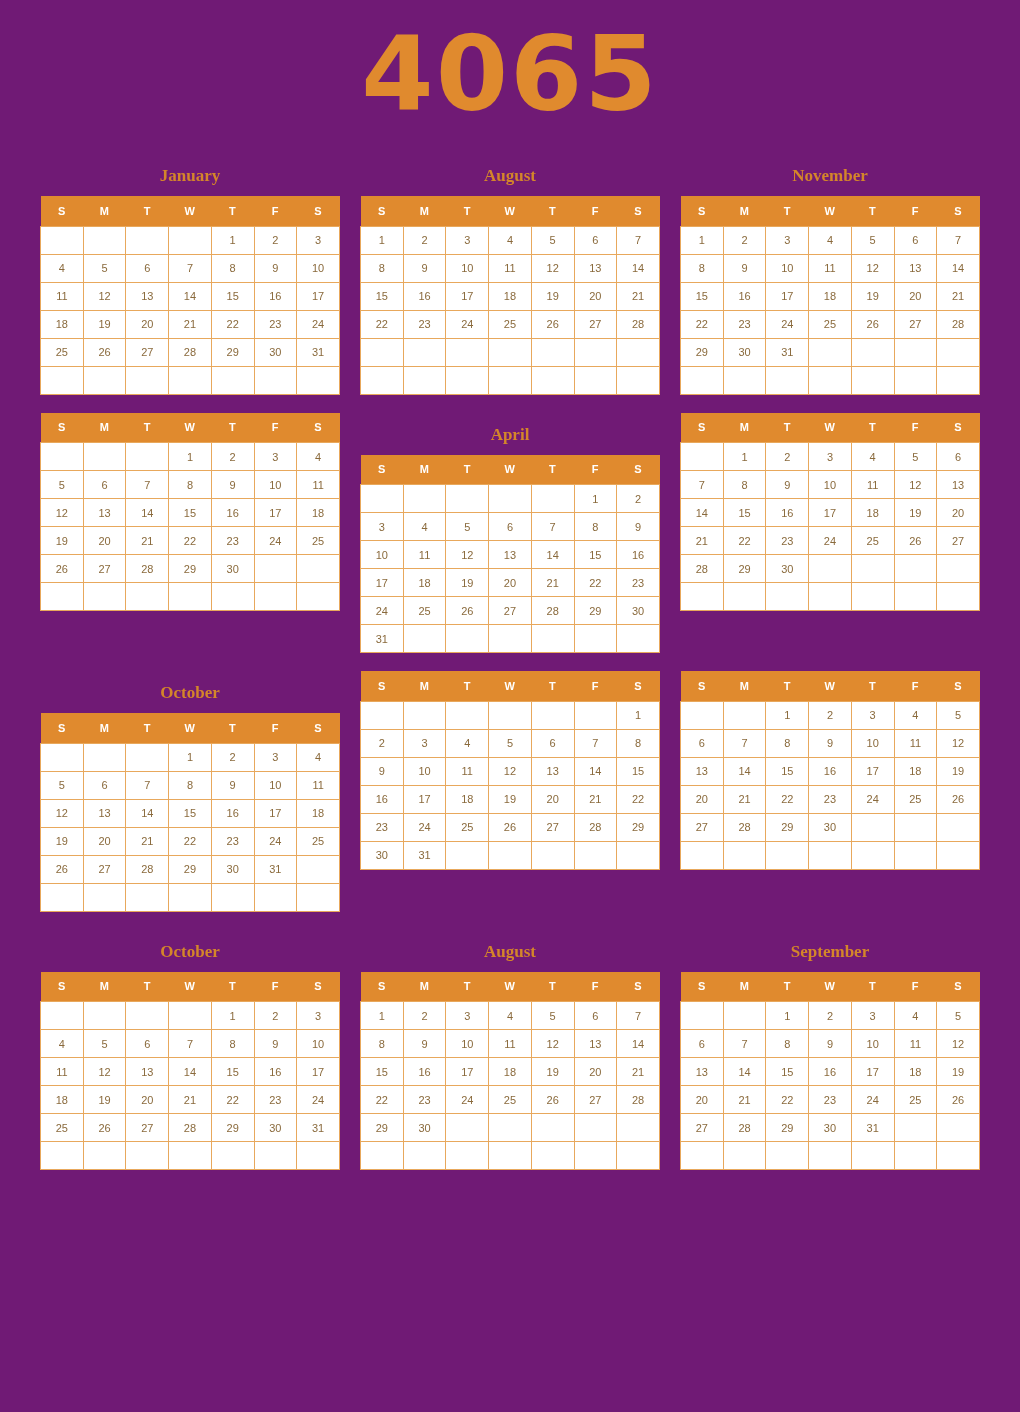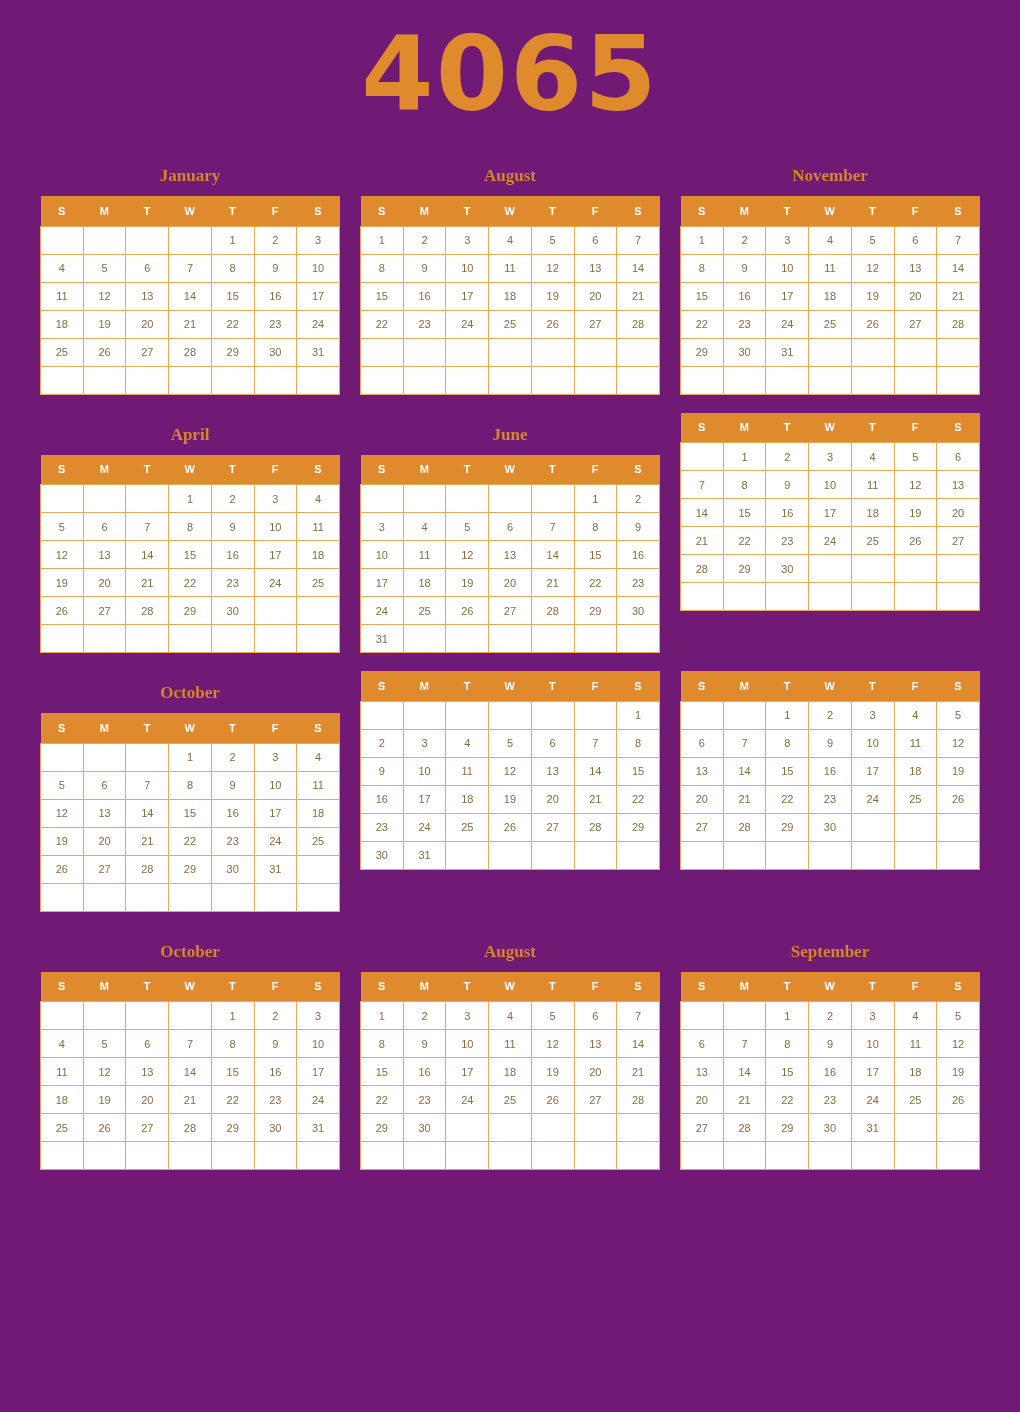--- a/index.html
+++ b/index.html
@@ -291,93 +291,92 @@
               <td class="empty"></td>
               <td class="empty"></td>
               <td class="empty"></td>
               <td class="empty"></td>
               <td class="empty"></td>
             </tr>
           </tbody>
         </table>
       </div>
       <div class="month">
+        <table class="cal">
+          <thead>
+            <tr>
+              <th>S</th>
+              <th>M</th>
+              <th>T</th>
+              <th>W</th>
+              <th>T</th>
+              <th>F</th>
+              <th>S</th>
+            </tr>
+          </thead>
+          <tbody>
+            <tr>
+              <td class="empty"></td>
+              <td class="empty"></td>
+              <td class="empty"></td>
+              <td>1</td>
+              <td>2</td>
+              <td>3</td>
+              <td>4</td>
+            </tr>
+            <tr>
+              <td>5</td>
+              <td>6</td>
+              <td>7</td>
+              <td>8</td>
+              <td>9</td>
+              <td>10</td>
+              <td>11</td>
+            </tr>
+            <tr>
+              <td>12</td>
+              <td>13</td>
+              <td>14</td>
+              <td>15</td>
+              <td>16</td>
+              <td>17</td>
+              <td>18</td>
+            </tr>
+            <tr>
+              <td>19</td>
+              <td>20</td>
+              <td>21</td>
+              <td>22</td>
+              <td>23</td>
+              <td>24</td>
+              <td>25</td>
+            </tr>
+            <tr>
+              <td>26</td>
+              <td>27</td>
+              <td>28</td>
+              <td>29</td>
+              <td>30</td>
+              <td class="empty"></td>
+              <td class="empty"></td>
+            </tr>
+            <tr>
+              <td class="empty"></td>
+              <td class="empty"></td>
+              <td class="empty"></td>
+              <td class="empty"></td>
+              <td class="empty"></td>
+              <td class="empty"></td>
+              <td class="empty"></td>
+            </tr>
+          </tbody>
+        </table>
+      </div>
+      <div class="month">
         <div class="month-name">April</div>
-        <table class="cal">
-          <thead>
-            <tr>
-              <th>S</th>
-              <th>M</th>
-              <th>T</th>
-              <th>W</th>
-              <th>T</th>
-              <th>F</th>
-              <th>S</th>
-            </tr>
-          </thead>
-          <tbody>
-            <tr>
-              <td class="empty"></td>
-              <td class="empty"></td>
-              <td class="empty"></td>
-              <td>1</td>
-              <td>2</td>
-              <td>3</td>
-              <td>4</td>
-            </tr>
-            <tr>
-              <td>5</td>
-              <td>6</td>
-              <td>7</td>
-              <td>8</td>
-              <td>9</td>
-              <td>10</td>
-              <td>11</td>
-            </tr>
-            <tr>
-              <td>12</td>
-              <td>13</td>
-              <td>14</td>
-              <td>15</td>
-              <td>16</td>
-              <td>17</td>
-              <td>18</td>
-            </tr>
-            <tr>
-              <td>19</td>
-              <td>20</td>
-              <td>21</td>
-              <td>22</td>
-              <td>23</td>
-              <td>24</td>
-              <td>25</td>
-            </tr>
-            <tr>
-              <td>26</td>
-              <td>27</td>
-              <td>28</td>
-              <td>29</td>
-              <td>30</td>
-              <td class="empty"></td>
-              <td class="empty"></td>
-            </tr>
-            <tr>
-              <td class="empty"></td>
-              <td class="empty"></td>
-              <td class="empty"></td>
-              <td class="empty"></td>
-              <td class="empty"></td>
-              <td class="empty"></td>
-              <td class="empty"></td>
-            </tr>
-          </tbody>
-        </table>
-      </div>
-      <div class="month">
-        <div class="month-name">June</div>
         <table class="cal">
           <thead>
             <tr>
               <th>S</th>
               <th>M</th>
               <th>T</th>
               <th>W</th>
               <th>T</th>
               <th>F</th>
               <th>S</th>

